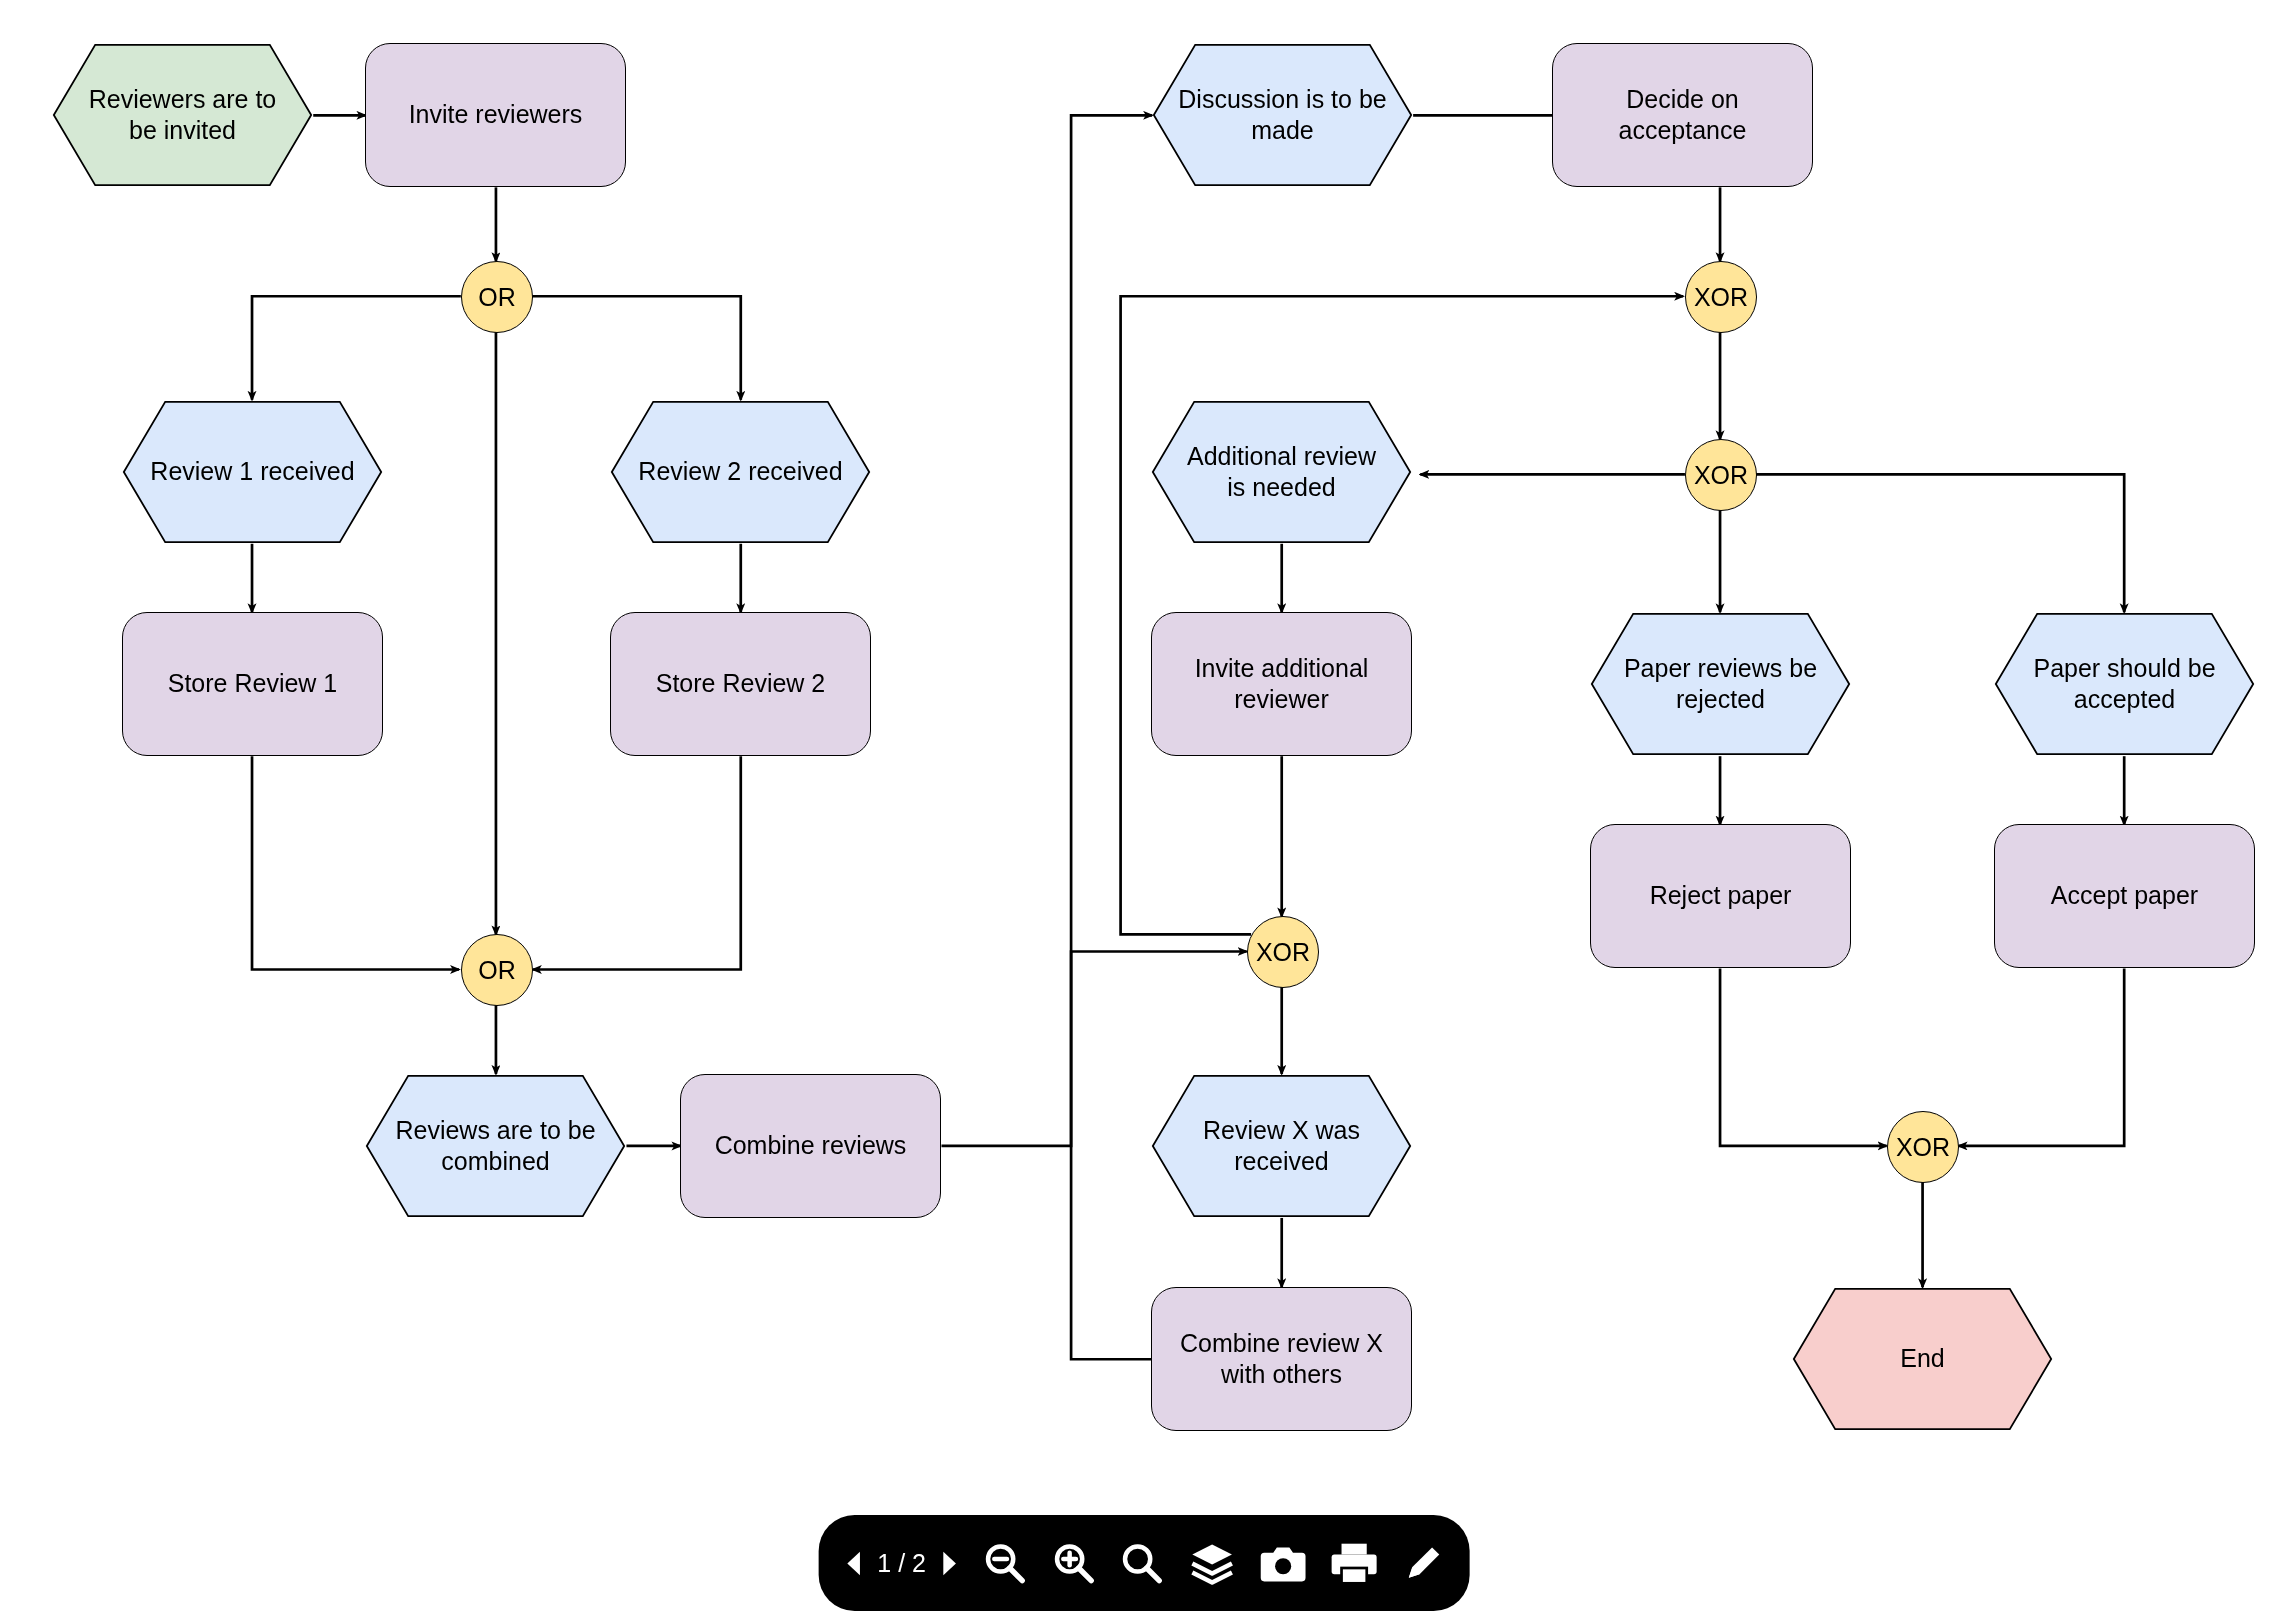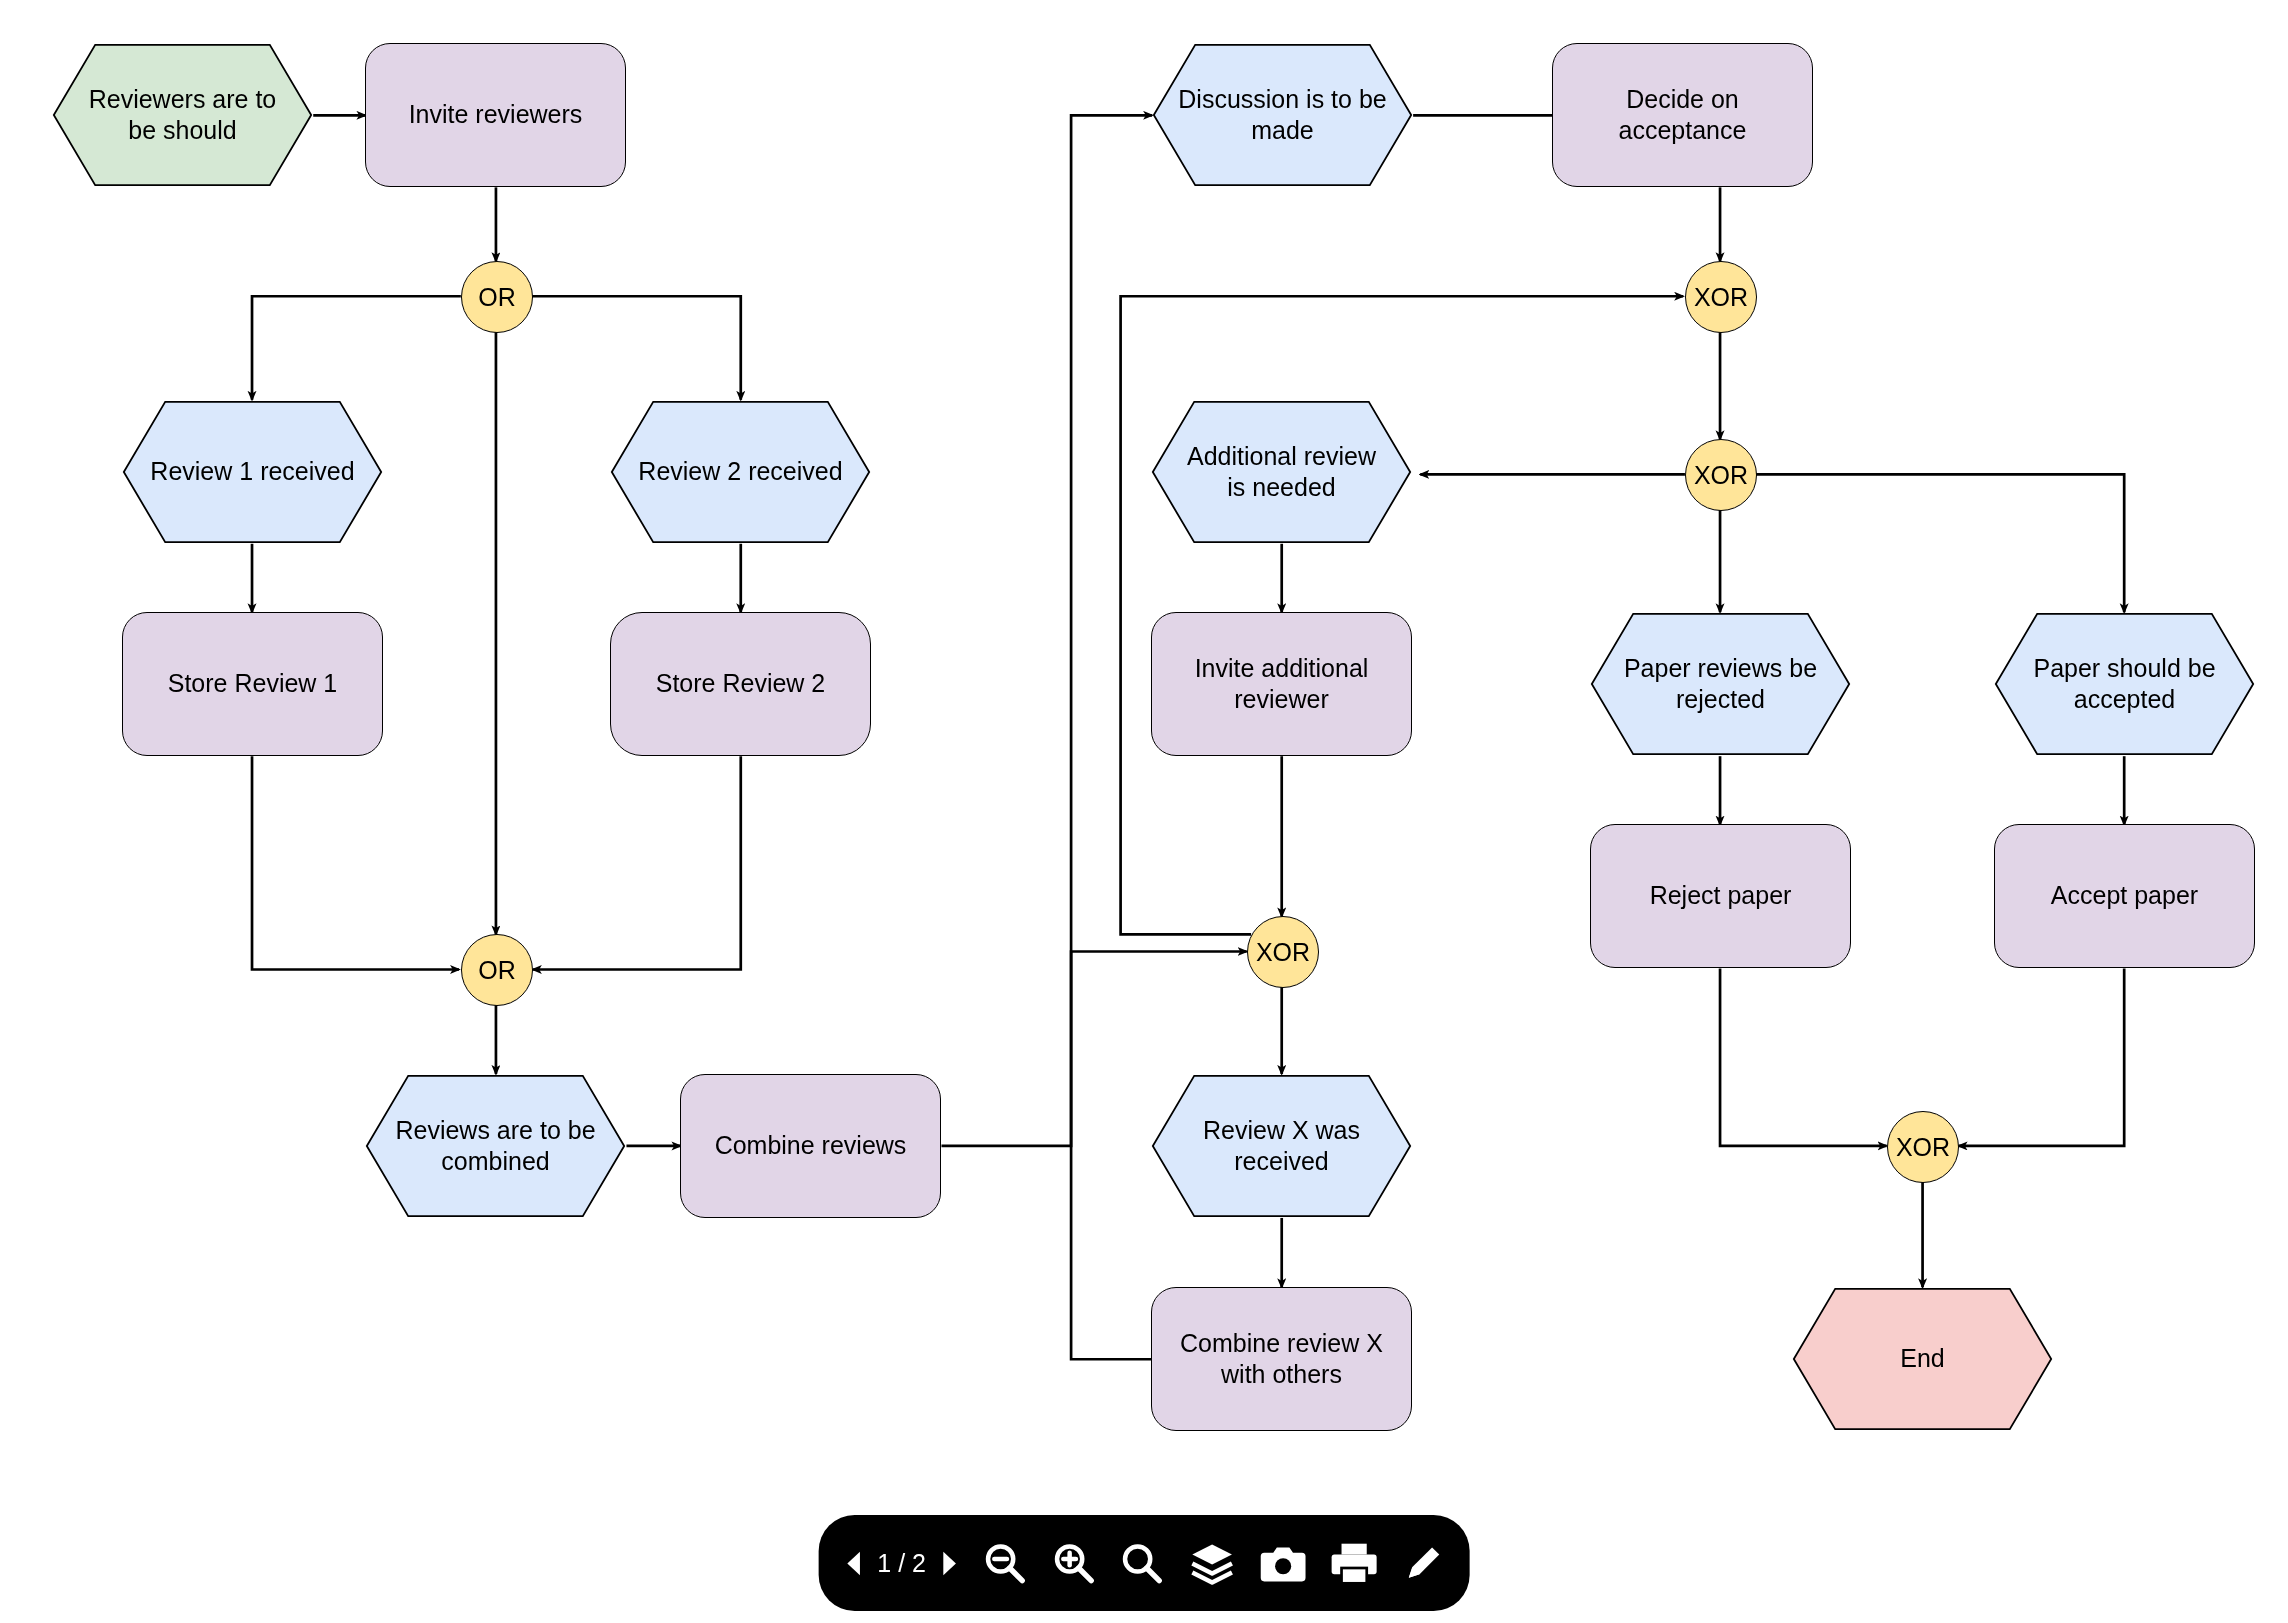--- a/index.html
+++ b/index.html
@@ -101,21 +101,21 @@
 
     <path class="edge" marker-end="url(#ah)" d="M2136,1312 L2136,1430"></path>
   </svg>
 
   <div class="hex-wrap" style="left:52px; top:43px;">
     <div class="hex-shape">
         <svg viewBox="0 0 290 160">
           <polygon points="48,2 242,2 288,80 242,158 48,158 2,80" fill="#d5e8d4" stroke="#000" stroke-width="2"></polygon>
         </svg>
       </div>
-    <div class="hex-label">Reviewers are to be should</div>
+    <div class="hex-label">Reviewers are to be invited</div>
   </div>
 
   <div class="node func" style="left:365px; top:43px;">
       <span>Invite reviewers</span>
     </div>
 
   <div class="gate" style="left:461px; top:261px;">
       <span>OR</span>
     </div>
 
@@ -134,21 +134,21 @@
           <polygon points="48,2 242,2 288,80 242,158 48,158 2,80" fill="#dae8fc" stroke="#000" stroke-width="2"></polygon>
         </svg>
       </div>
     <div class="hex-label">Review 2 received</div>
   </div>
 
   <div class="node func" style="left:122px; top:612px;">
       <span>Store Review 1</span>
     </div>
 
-  <div class="node func" style="left:610px; top:612px;border-radius:32px;">
+  <div class="node func" style="left:610px; top:612px;">
       <span>Store Review 2</span>
     </div>
 
   <div class="gate" style="left:461px; top:934px;">
       <span>OR</span>
     </div>
 
   <div class="hex-wrap" style="left:365px; top:1074px;">
     <div class="hex-shape">
         <svg viewBox="0 0 290 160">

